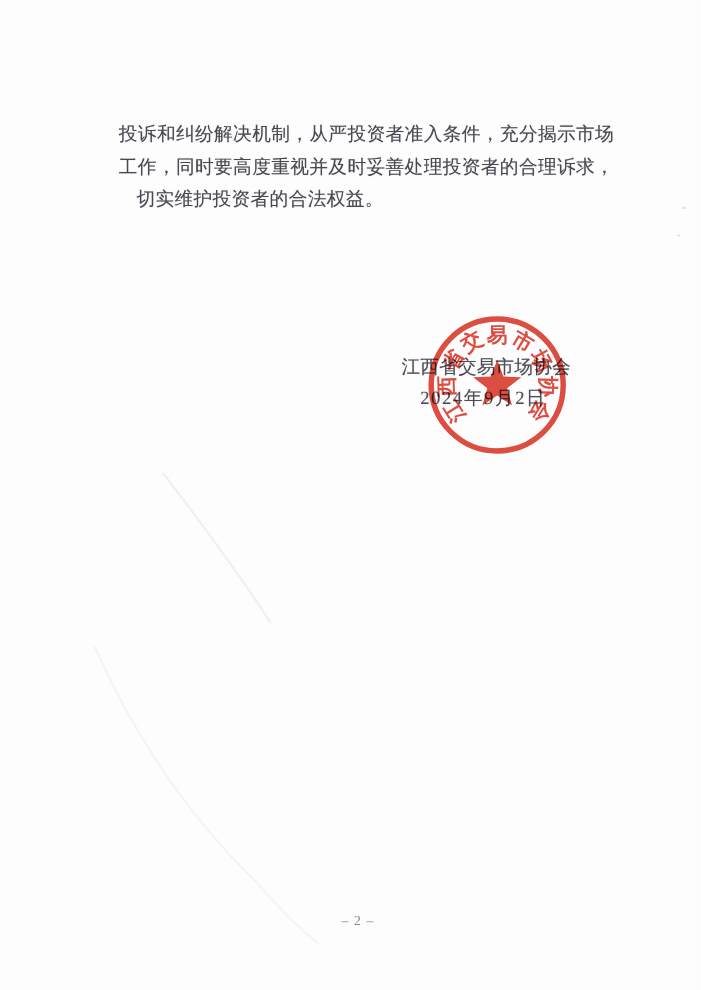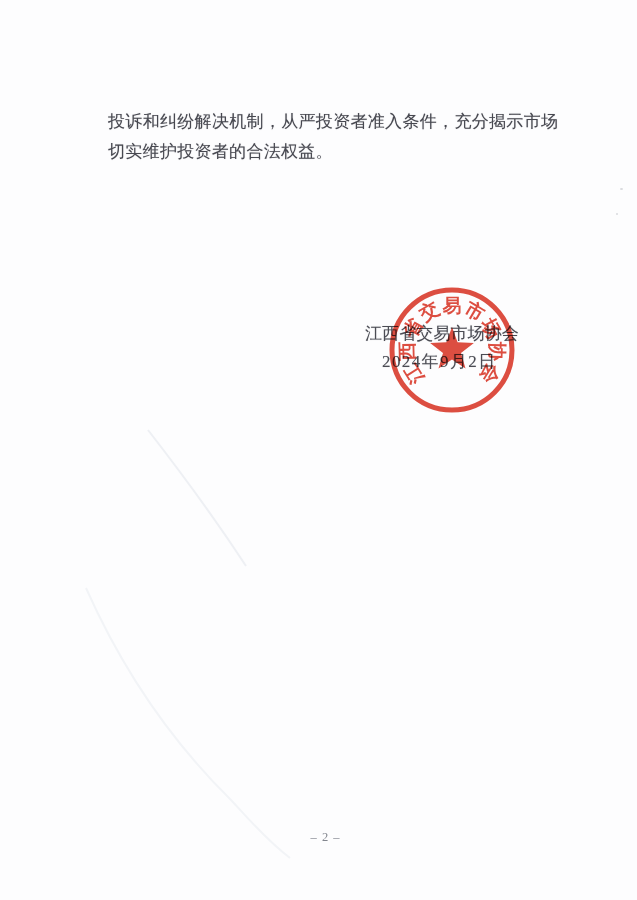--- a/index.html
+++ b/index.html
@@ -17,20 +17,21 @@
     color:#474850;
     text-shadow:0 0 1px rgba(71,72,80,.35);
   }
   .para-line{
     text-align:justify;
     text-align-last:justify;
   }
   .para-line.last-line{
     text-align-last:left;
     letter-spacing:.3px;
+    margin-left:16px;
   }
   .sig{
     position:absolute;
     font-size:17px;
     color:#4b4c54;
     text-shadow:0 0 1px rgba(75,76,84,.35);
     white-space:nowrap;
   }
   .sig-org{left:365px;top:322px;letter-spacing:.1px;}
   .sig-date{left:382px;top:350px;letter-spacing:1.4px;}
@@ -75,20 +76,21 @@
 
 <div class="page">
 
   <svg class="crease-svg" width="637" height="900" viewBox="0 0 637 900">
     <path d="M148,430 C176,466 208,508 246,566" stroke="#eef0f4" stroke-width="2" fill="none"></path>
     <path d="M86,588 C118,660 165,735 231,800 C247,817 265,839 290,858" stroke="#f2f4f7" stroke-width="2" fill="none"></path>
   </svg>
 
   <div class="body-text">
     <div class="para-line">投诉和纠纷解决机制，从严投资者准入条件，充分揭示市场</div>
+    <div class="para-line">工作，同时要高度重视并及时妥善处理投资者的合理诉求，</div>
     <div class="para-line last-line">切实维护投资者的合法权益。</div>
   </div>
 
   <div class="sig sig-org">江西省交易市场协会</div>
   <div class="sig sig-date">2024年9月2日</div>
 
   <svg class="seal-svg" width="170" height="170" viewBox="0 0 170 170">
     <circle cx="85" cy="85" r="60" fill="none" stroke-width="5" stroke="#dc3f30"></circle>
     <polygon points="85,62 90.6,77.3 106.9,77.9 94,87.9 98.5,103.6 85,94.5 71.5,103.6 76,87.9 63.1,77.9 79.4,77.3" fill="#dc3f30"></polygon>
     <g id="seal-arc">

